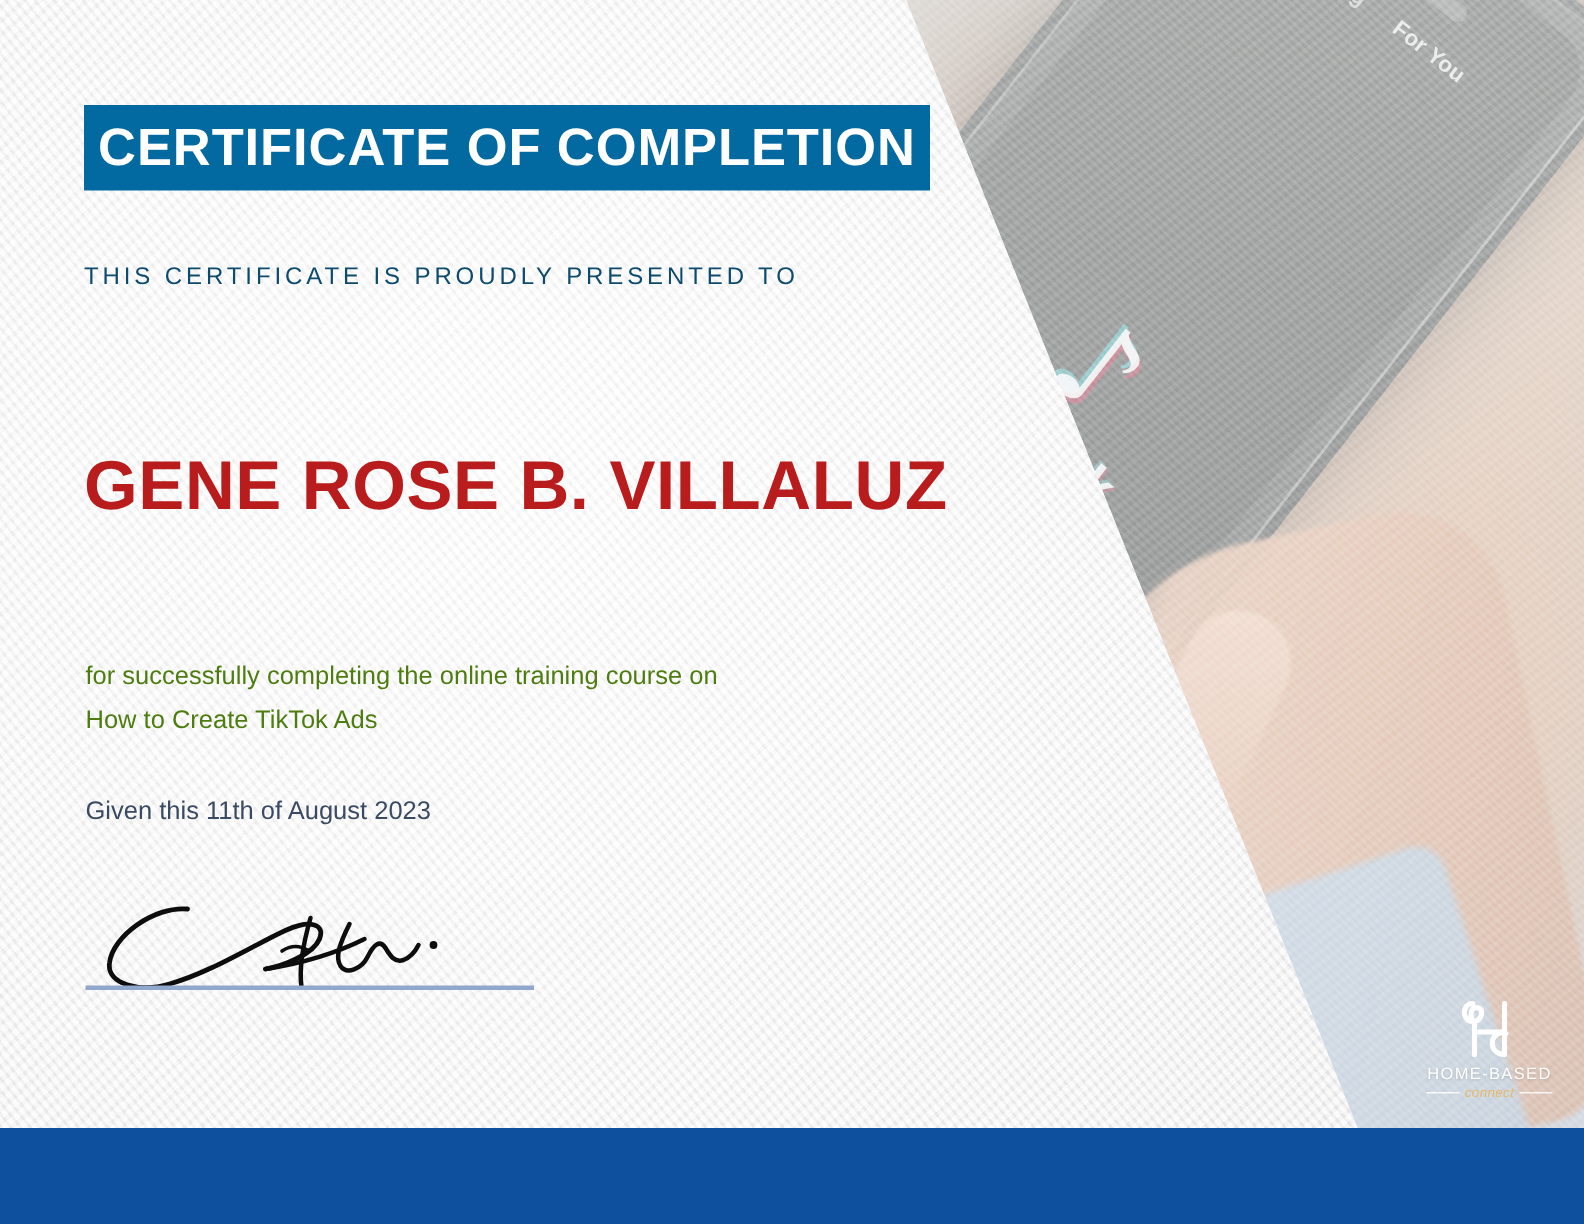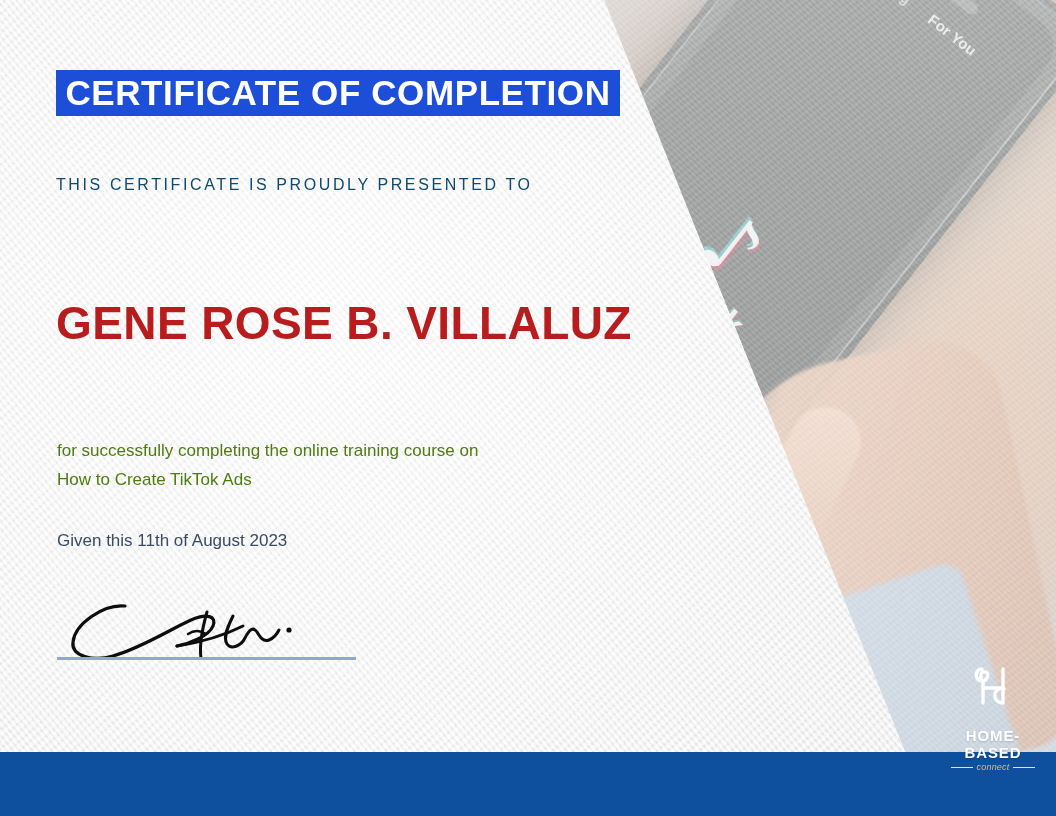--- a/index.html
+++ b/index.html
@@ -197,22 +197,22 @@
   }
 
   
   .content { position: absolute; inset: 0; }
 
   .title-banner {
     position: absolute;
     left: 56px;
     top: 70px;
     width: 564px;
-    height: 46px;
-    background: #1d4ed8;
+    height: 57px;
+    background: #0369a1;
     display: flex;
     align-items: center;
     justify-content: center;
   }
   .title-banner .title-text {
     color: #ffffff;
     font-size: 35px;
     font-weight: bold;
     letter-spacing: 0.6px;
     white-space: nowrap;
@@ -298,24 +298,24 @@
     position: absolute;
     left: 951px;
     top: 663px;
     width: 84px;
     text-align: center;
   }
   .logo-mark { display: block; margin: 0 auto; }
   .logo-name {
     display: block;
     color: #ffffff;
-    font-size: 15px;
-    font-weight: bold;
+    font-size: 11px;
+    font-weight: normal;
     letter-spacing: 0.9px;
-    margin-top: 18px;
+    margin-top: 1px;
     text-shadow: 0 1px 2px rgba(0,0,0,0.18);
   }
   .logo-sub-row {
     display: flex;
     align-items: center;
     justify-content: center;
     gap: 4px;
     margin-top: 1px;
   }
   .logo-sub-rule {

